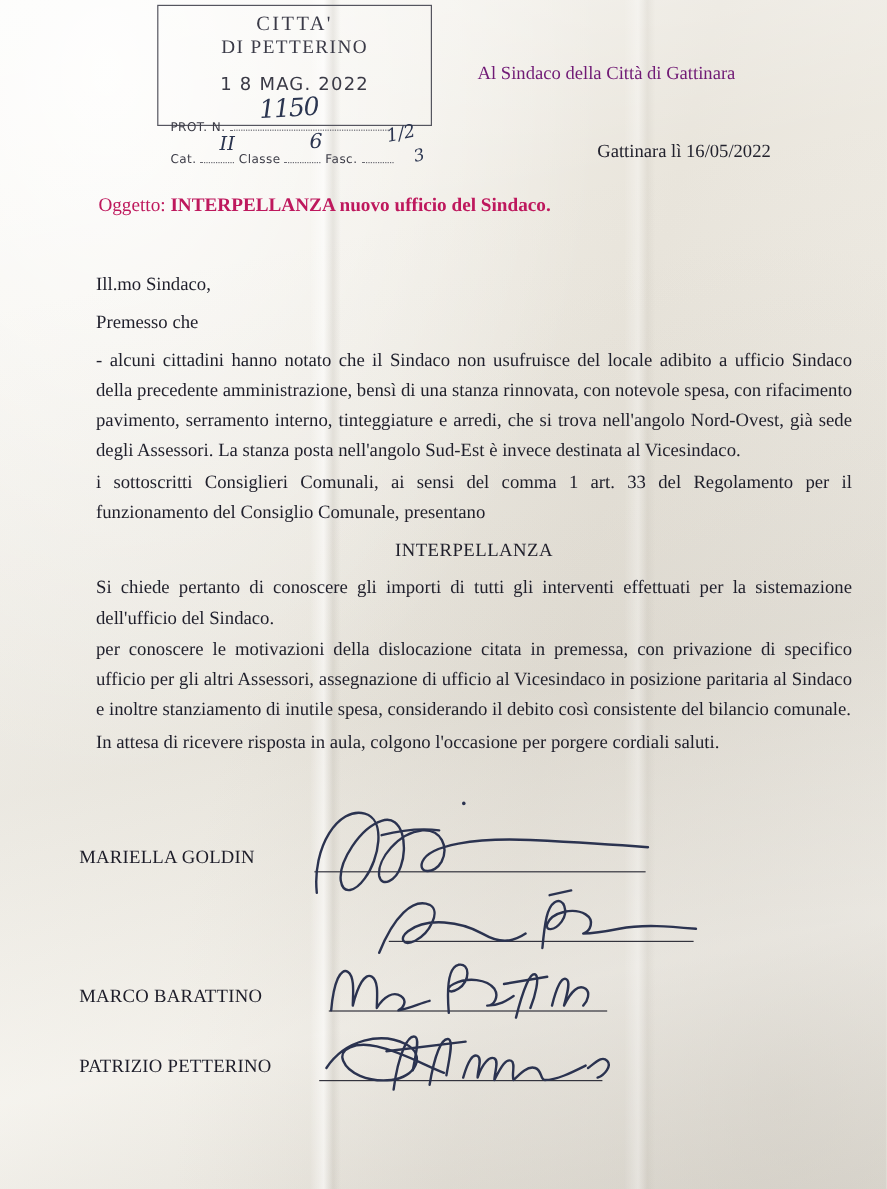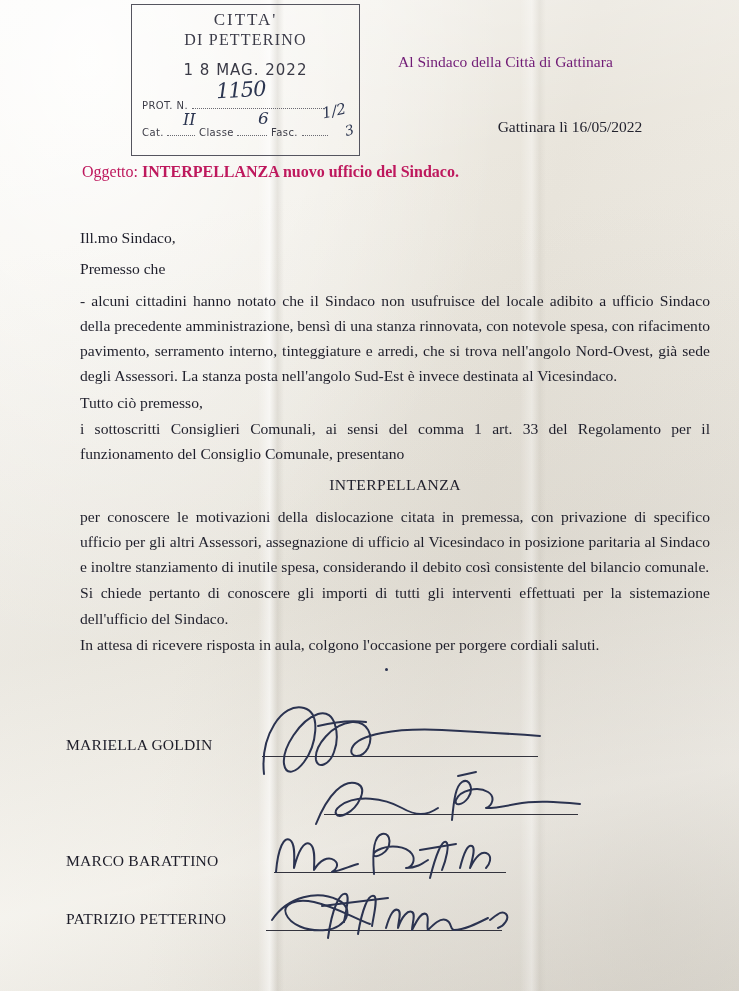--- a/index.html
+++ b/index.html
@@ -45,21 +45,21 @@
     position: absolute;
     inset: 0;
   }
 
   
   .stamp-box {
     position: absolute;
     left: 131px;
     top: 4px;
     width: 229px;
-    height: 152px;
+    height: 101px;
     border: 1px solid #55555f;
     box-sizing: border-box;
   }
   .stamp-city {
     text-align: center;
     font-family: "Liberation Serif", serif;
     letter-spacing: 1.3px;
     color: #3b3b48;
   }
   .stamp-city .l1 {
@@ -190,21 +190,21 @@
     margin-top: 6px;
     margin-bottom: 6px;
     letter-spacing: .4px;
   }
   .gap { height: 5px; }
 
   
   .signatures {
     position: absolute;
     left: 66px;
-    top: 728px;
+    top: 698px;
     width: 620px;
   }
   .sig-row {
     position: relative;
     height: 58px;
   }
   .sig-name {
     position: absolute;
     left: 0;
     top: 8px;
@@ -289,25 +289,24 @@
     <span class="lbl">Oggetto:</span>
     <span class="val">INTERPELLANZA nuovo ufficio del Sindaco.</span>
   </div>
 
   <div class="body-block">
     <p class="nojust">Ill.mo Sindaco,</p>
     <div class="gap"></div>
     <p class="nojust">Premesso che</p>
     <div class="gap"></div>
     <p>- alcuni cittadini hanno notato che il Sindaco non usufruisce del locale adibito a ufficio Sindaco della precedente amministrazione, bensì di una stanza rinnovata, con notevole spesa, con rifacimento pavimento, serramento interno, tinteggiature e arredi, che si trova nell'angolo Nord-Ovest, già sede degli Assessori. La stanza posta nell'angolo Sud-Est è invece destinata al Vicesindaco.</p>
-    <p class="nojust">Tutto ciò premesso,</p>
     <p>i sottoscritti Consiglieri Comunali, ai sensi del comma 1 art. 33 del Regolamento per il funzionamento del Consiglio Comunale, presentano</p>
     <p class="center">INTERPELLANZA</p>
+    <p>Si chiede pertanto di conoscere gli importi di tutti gli interventi effettuati per la sistemazione dell'ufficio del Sindaco.</p>
     <p>per conoscere le motivazioni della dislocazione citata in premessa, con privazione di specifico ufficio per gli altri Assessori, assegnazione di ufficio al Vicesindaco in posizione paritaria al Sindaco e inoltre stanziamento di inutile spesa, considerando il debito così consistente del bilancio comunale.</p>
-    <p>Si chiede pertanto di conoscere gli importi di tutti gli interventi effettuati per la sistemazione dell'ufficio del Sindaco.</p>
     <p class="nojust">In attesa di ricevere risposta in aula, colgono l'occasione per porgere cordiali saluti.</p>
   </div>
 
   <div class="dot-mark"></div>
 
   <div class="signatures">
 
     <div class="sig-row">
       <div class="sig-name">MARIELLA GOLDIN</div>
       <div class="sig-line" style="left:196px; width:276px;"></div>

